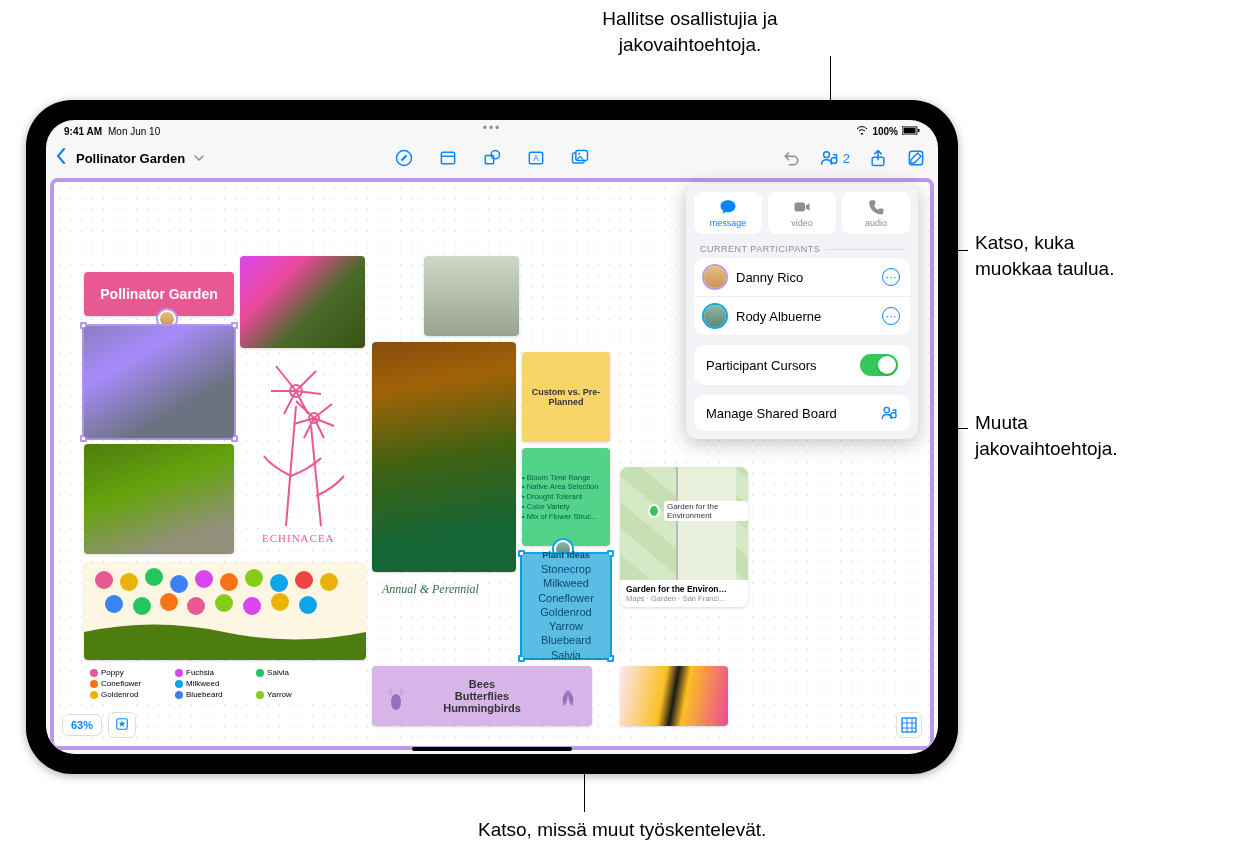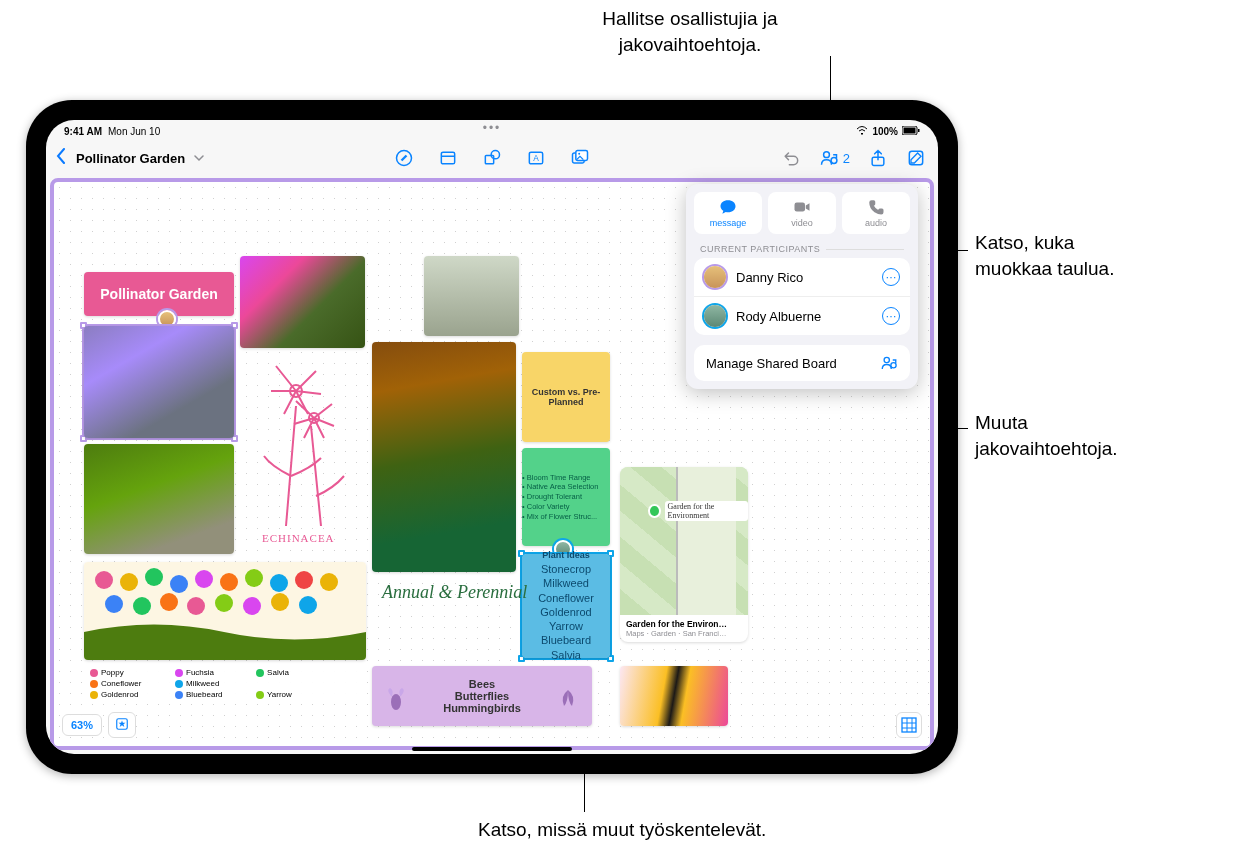--- a/index.html
+++ b/index.html
@@ -226,37 +226,37 @@
   width:18px; height:18px; background:#fff; border-radius:50%;
   box-shadow: 0 1px 2px rgba(0,0,0,.3);
 }
 .collab-icon-sm { width:18px;height:18px; color:#0a84ff; }
 
 .map-card {
   position:absolute; background:#fff; border-radius:8px;
   box-shadow: 0 1px 3px rgba(0,0,0,.15);
   overflow:hidden; font-size:8px;
 }
-.map-body { height:148px; background: linear-gradient(135deg, #d8ecc8, #b8dca0); position:relative;font-family:Liberation Serif, serif;}
+.map-body { height:113px; background: linear-gradient(135deg, #d8ecc8, #b8dca0); position:relative;}
 .map-pin { position:absolute; left:28px; top:34px; display:flex; align-items:center; gap:4px; font-size:8px; color:#333;}
 .map-pin-dot{ width:14px;height:14px;background:#34c759;border-radius:50%;border:2px solid #fff;}
 .map-footer { padding:4px 6px; }
 .map-footer .t1 { font-weight:600; font-size:8.5px; }
 .map-footer .t2 { color:#8e8e93; font-size:7.5px; }
 
 .cursor-badge {
   position:absolute; width:18px; height:18px; border-radius:50%;
   border:2px solid #fff; box-shadow:0 0 0 2px;
 }
 .selection-box { position:absolute; border:2px solid; }
 .sel-handle { position:absolute; width:7px; height:7px; background:#fff; border:2px solid; border-radius:1px;}
 
 .annual {
   position:absolute; font-family: cursive; font-style:italic;
-  color:#2a6e3f; font-size:18px; font-weight:500;
+  color:#2a6e3f; font-size:12px; font-weight:500;
 }
 .echinacea {
   position:absolute; font-family: cursive; color:#e85994;
   font-size:11px; letter-spacing:1px;
 }
 .sketch { position:absolute; }
 ul.note-list { list-style: none; font-size:7.5px; font-weight:500; text-align:left; line-height:1.3;}
 ul.note-list li::before { content:"• "; }
 </style>
 </head>
@@ -622,20 +622,24 @@
           <span style="flex:1">Danny Rico</span>
           <div class="more-dots">⋯</div>
         </div>
         <div class="participant">
           <div class="avatar" style="background:linear-gradient(#8fb7a3,#5c8874);box-shadow:0 0 0 2px #0ea5e9;"></div>
           <span style="flex:1">Rody Albuerne</span>
           <div class="more-dots">⋯</div>
         </div>
       </div>
       <div class="setting-row">
+        <span>Participant Cursors</span>
+        <div class="toggle"></div>
+      </div>
+      <div class="setting-row">
         <span>Manage Shared Board</span>
         <svg class="collab-icon-sm" viewBox="0 0 24 24">
               <circle cx="9" cy="8" r="3.5" fill="none" stroke="currentColor" stroke-width="1.8"></circle>
               <path d="M3 20 Q3 14 9 14 Q15 14 15 20" fill="none" stroke="currentColor" stroke-width="1.8"></path>
               <circle cx="18" cy="15" r="3.5" fill="none" stroke="currentColor" stroke-width="1.8"></circle>
               <path d="M21 12 L21 8 L17 8" fill="none" stroke="currentColor" stroke-width="1.8"></path>
             </svg>
       </div>
     </div>
 

